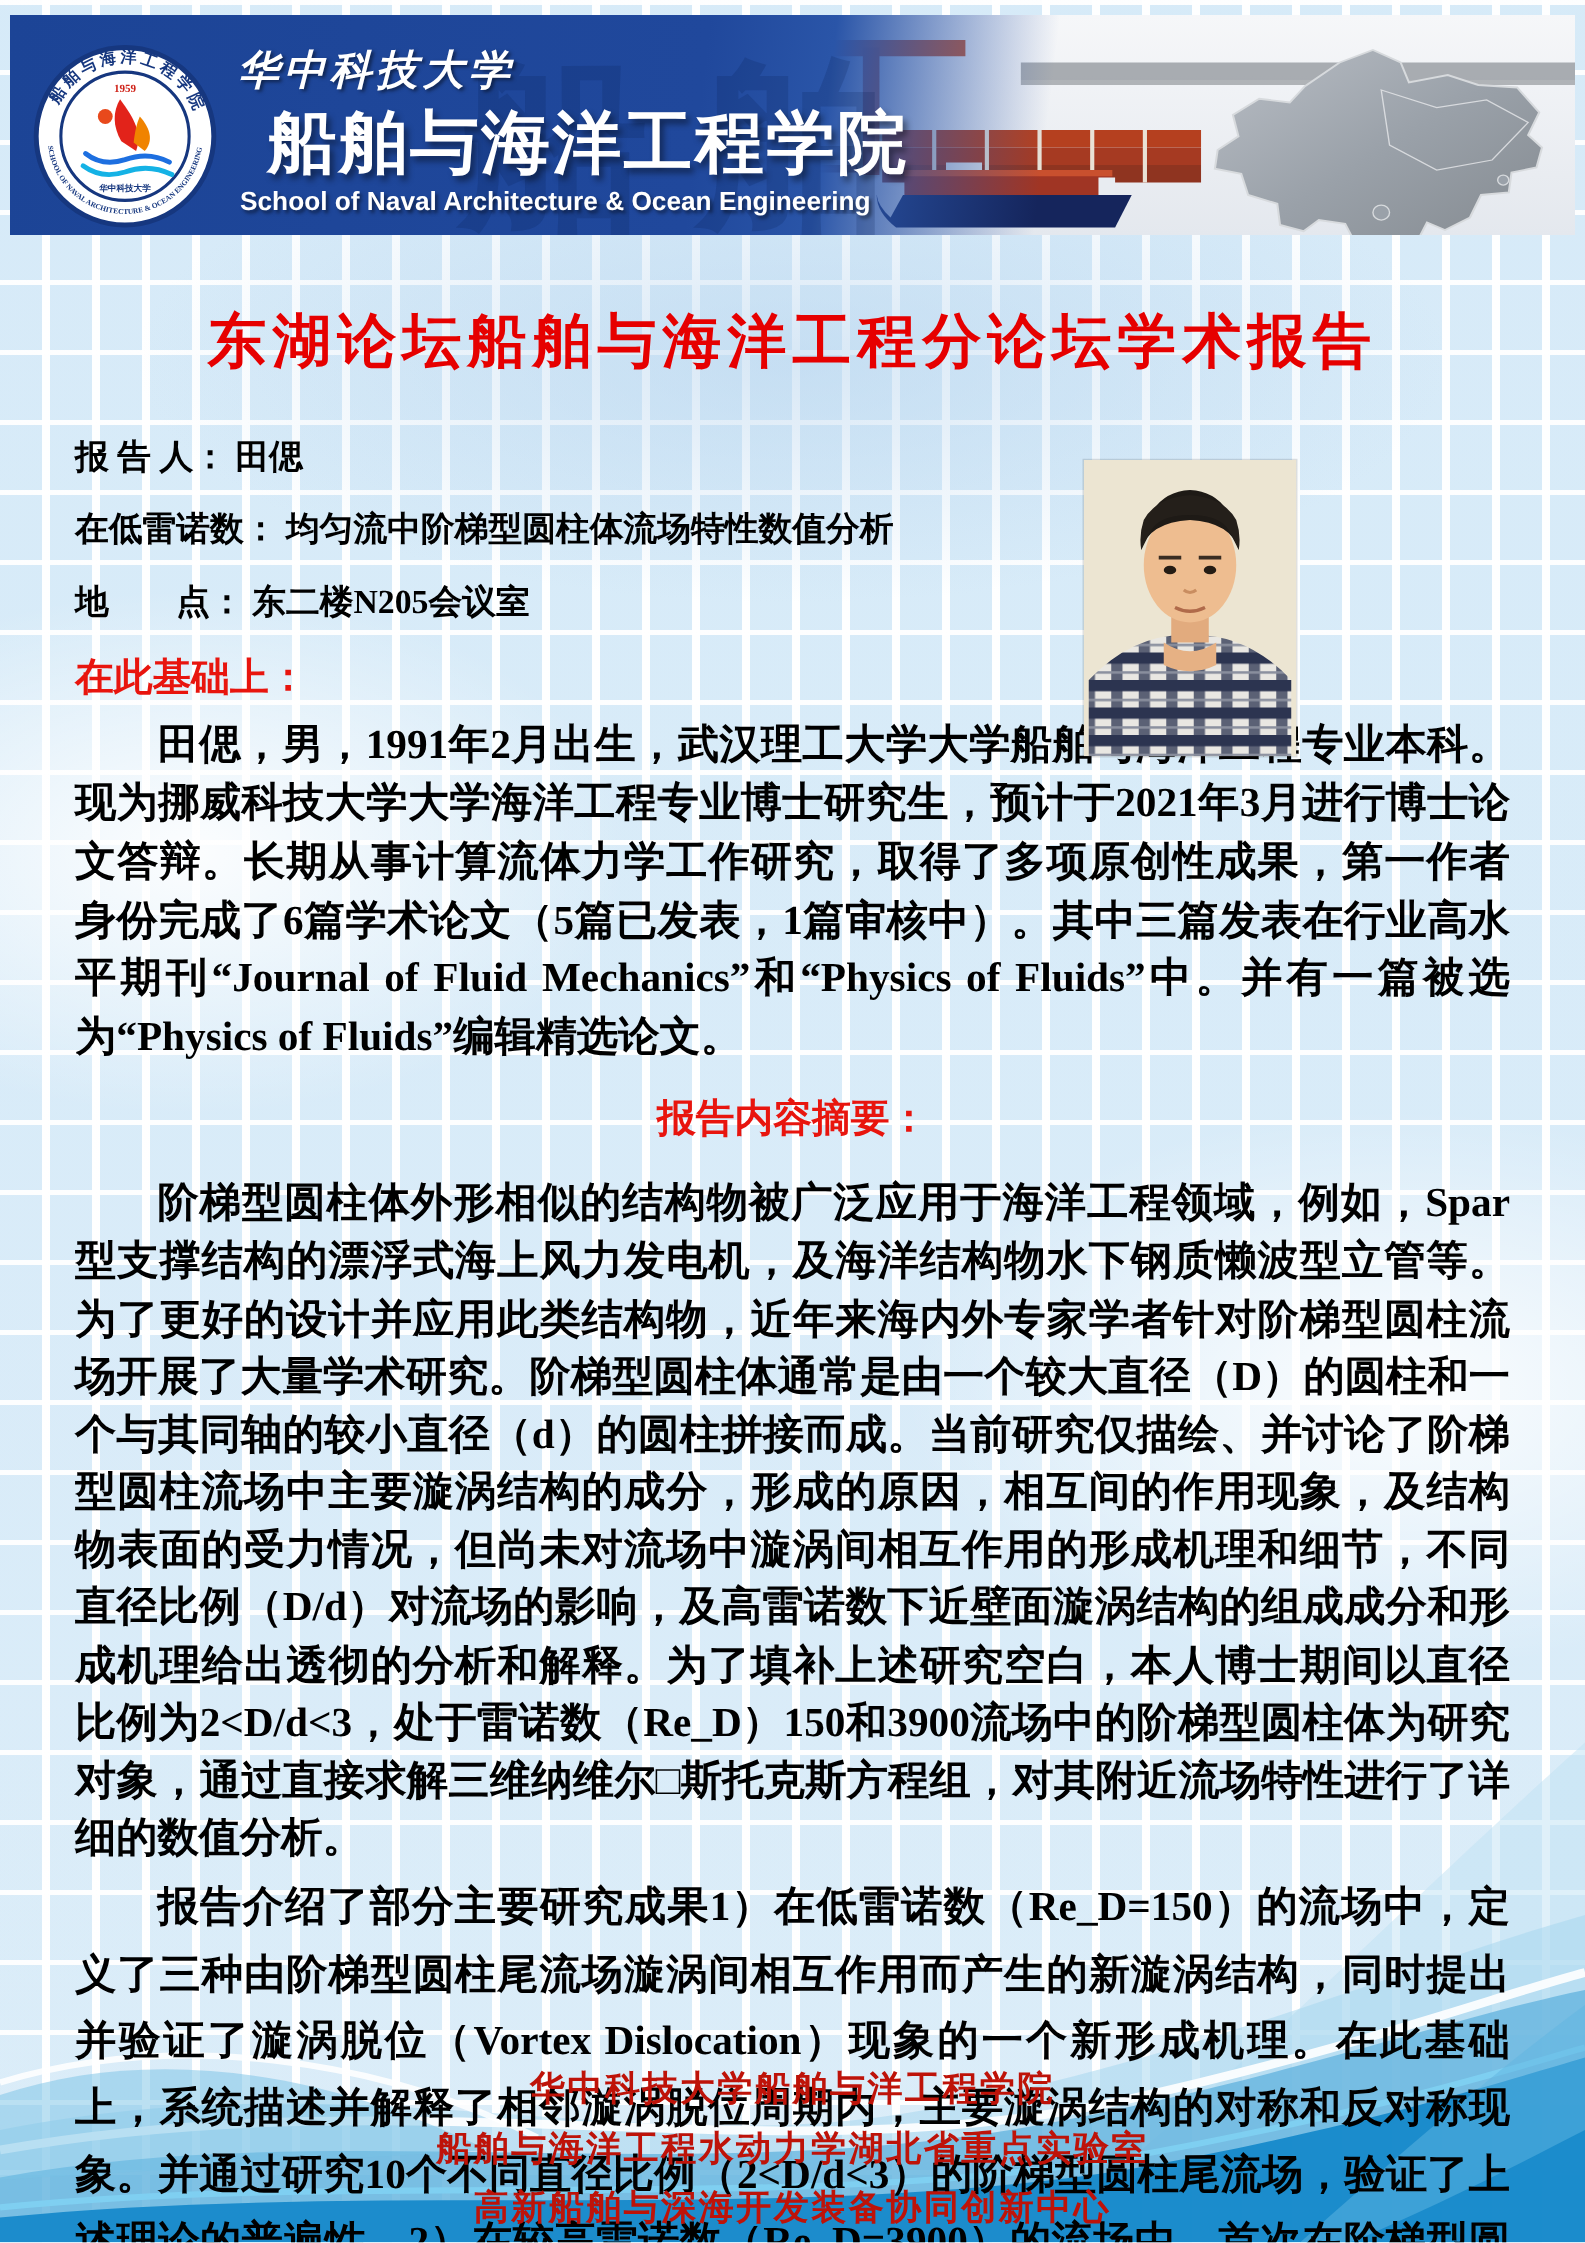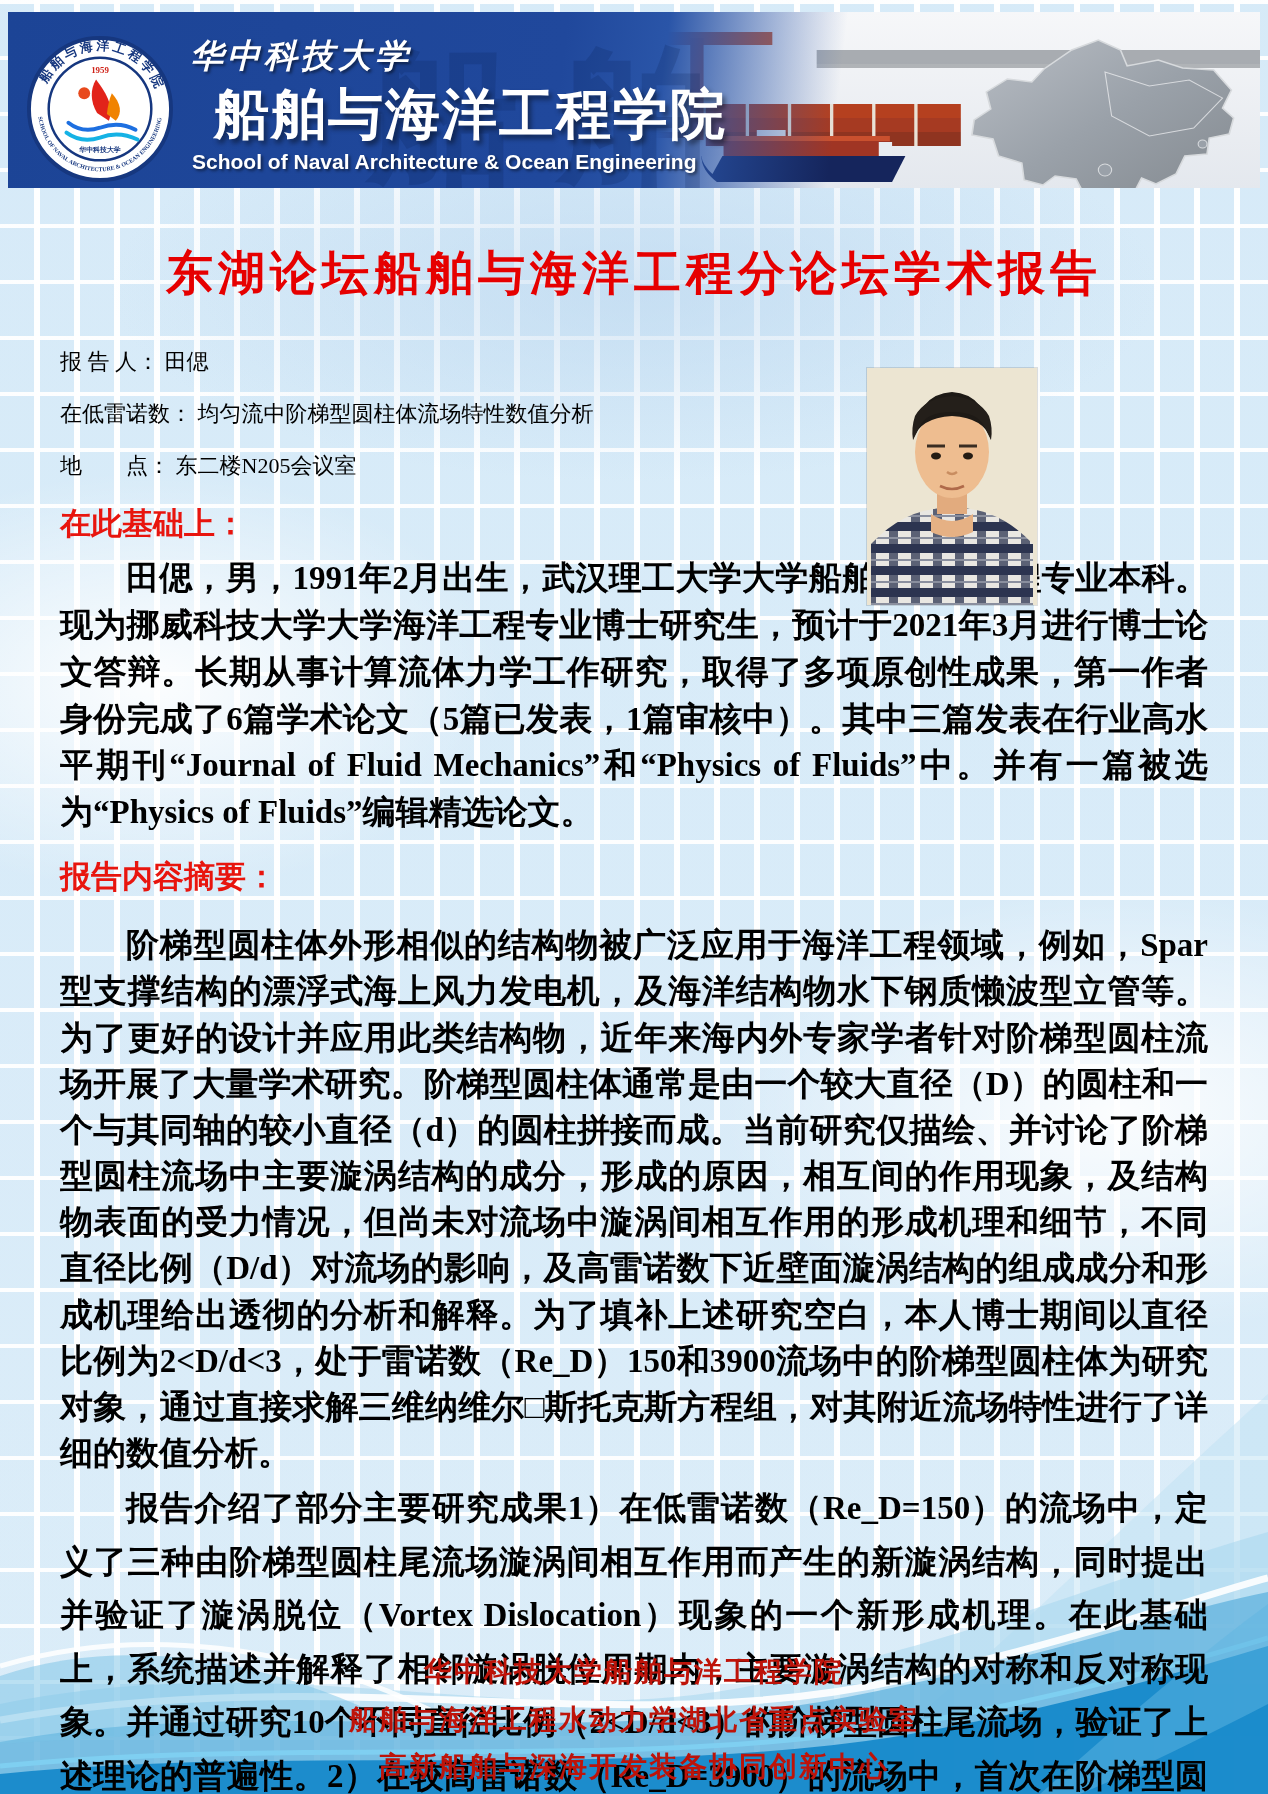--- a/index.html
+++ b/index.html
@@ -27,24 +27,24 @@
     font-style:italic;text-shadow:2px 2px 3px rgba(0,0,0,.5);letter-spacing:4px;}
   .school-cn{position:absolute;left:206px;top:66px;color:#fff;font-size:55px;font-weight:800;
     font-family:"Liberation Sans","DejaVu Sans",sans-serif;letter-spacing:2px;
     text-shadow:3px 4px 5px rgba(0,0,0,.45);white-space:nowrap;}
   .school-en{position:absolute;left:184px;top:138px;color:#fff;font-size:21px;font-weight:700;
     font-family:"Liberation Sans","DejaVu Sans",sans-serif;text-shadow:2px 2px 3px rgba(0,0,0,.5);white-space:nowrap;}
   
   .title{margin:242px 30px 0;text-align:center;color:#e60000;font-size:47px;font-weight:800;
     letter-spacing:5px;white-space:nowrap;position:relative;z-index:1;}
   .info{margin:42px 60px 0;position:relative;z-index:1;}
-  .info-row{font-size:22px;font-weight:400;color:#000;margin-bottom:22px;white-space:pre;}
+  .info-row{font-size:27px;font-weight:700;color:#000;margin-bottom:22px;white-space:pre;}
   .info-label{display:inline-block;}
   .heading{margin:20px 60px 0;color:#e8150e;font-size:31px;font-weight:800;position:relative;z-index:1;}
-  .heading.abstract{}
+  .heading.abstract{text-align:center;}
   .para{margin:10px 60px 0;font-size:33px;font-weight:700;color:#000;text-align:justify;position:relative;z-index:1;}
   .bio{line-height:1.42;text-indent:2em;}
   .p1{margin-top:24px;line-height:1.40;text-indent:2em;}
   .p2{margin-top:6px;line-height:1.62;text-indent:2em;}
   .p3{margin-top:2px;line-height:1.62;text-indent:2em;}
   
   .photo{position:absolute;left:867px;top:368px;width:170px;height:237px;z-index:2;
     box-shadow:0 0 0 1px rgba(0,0,0,.12);}
   .photo svg{width:100%;height:100%;display:block;}
   

